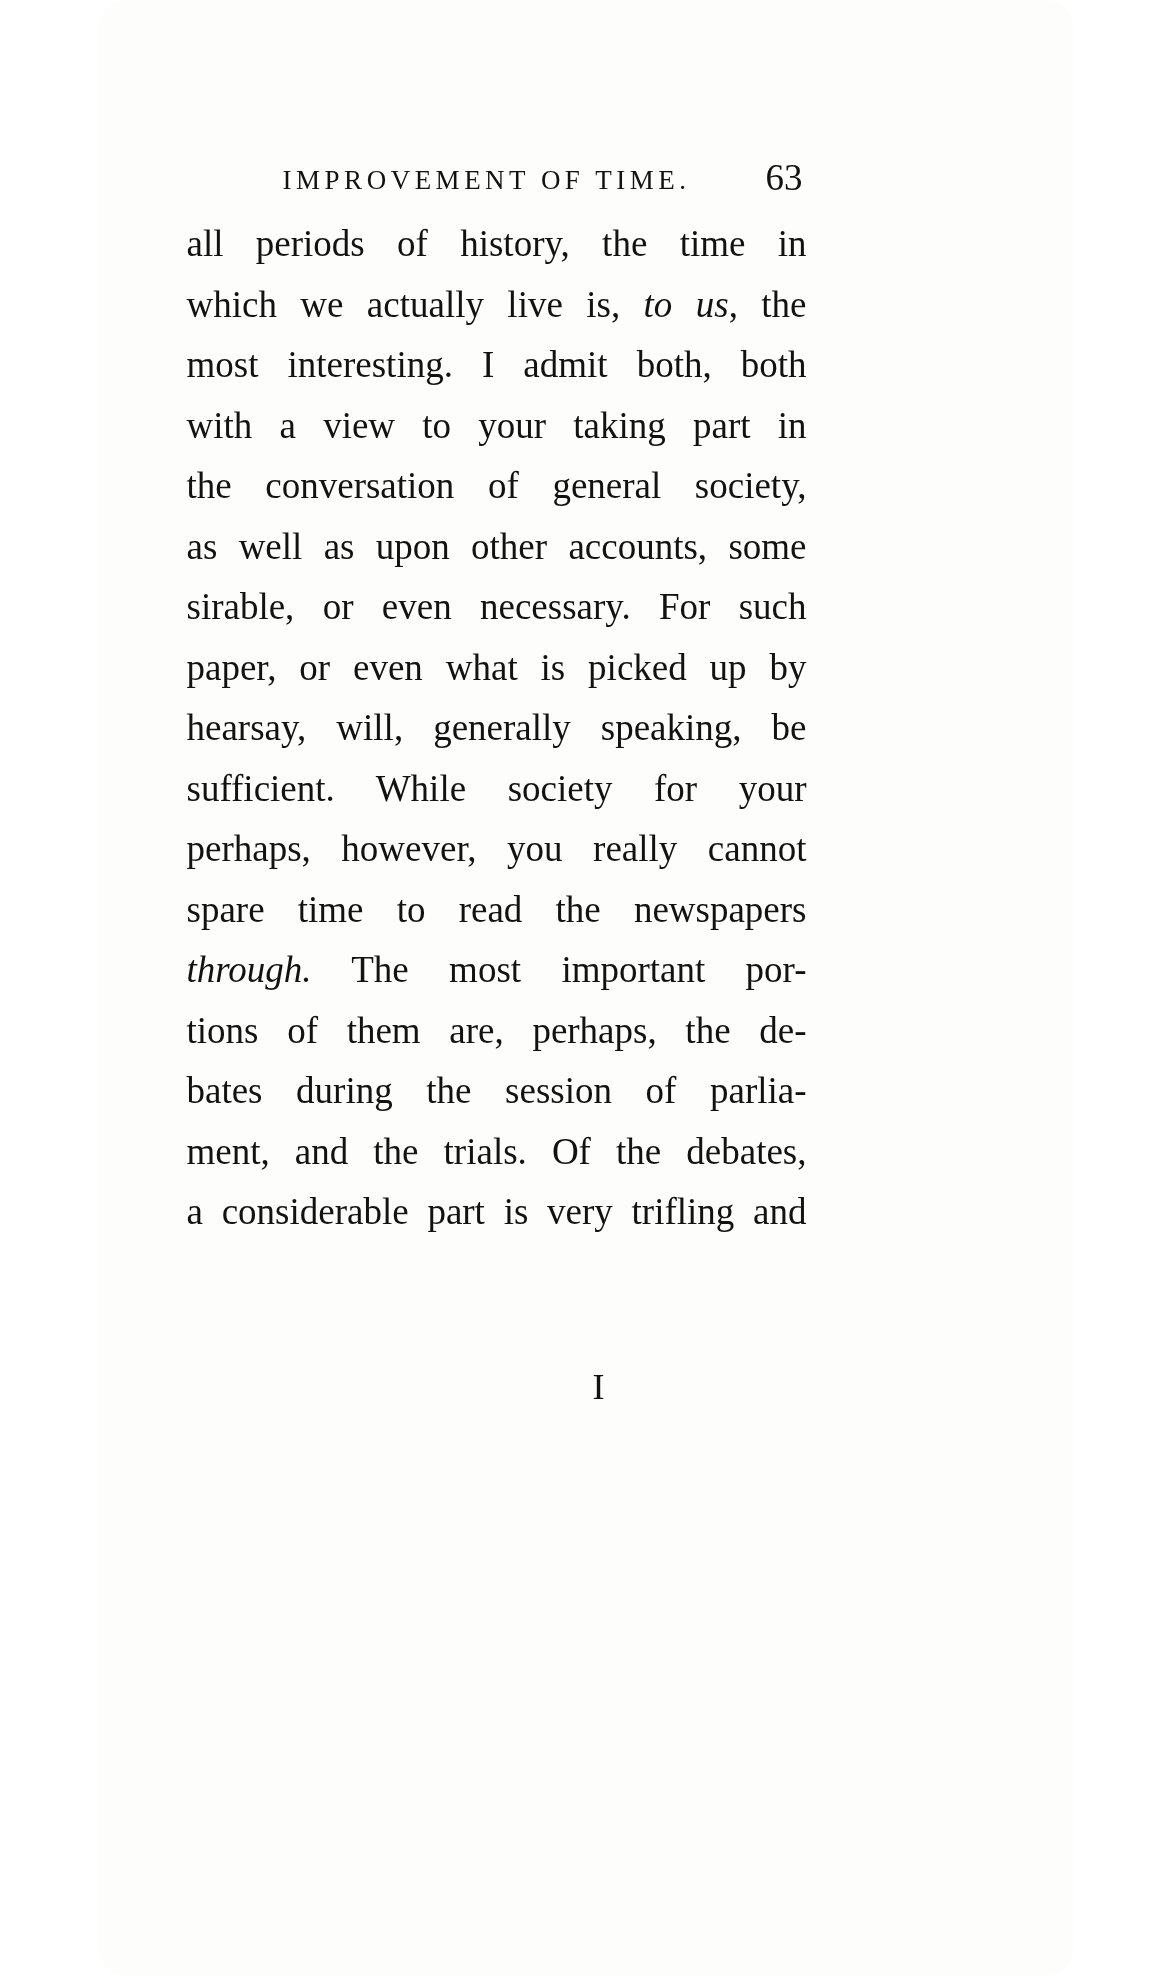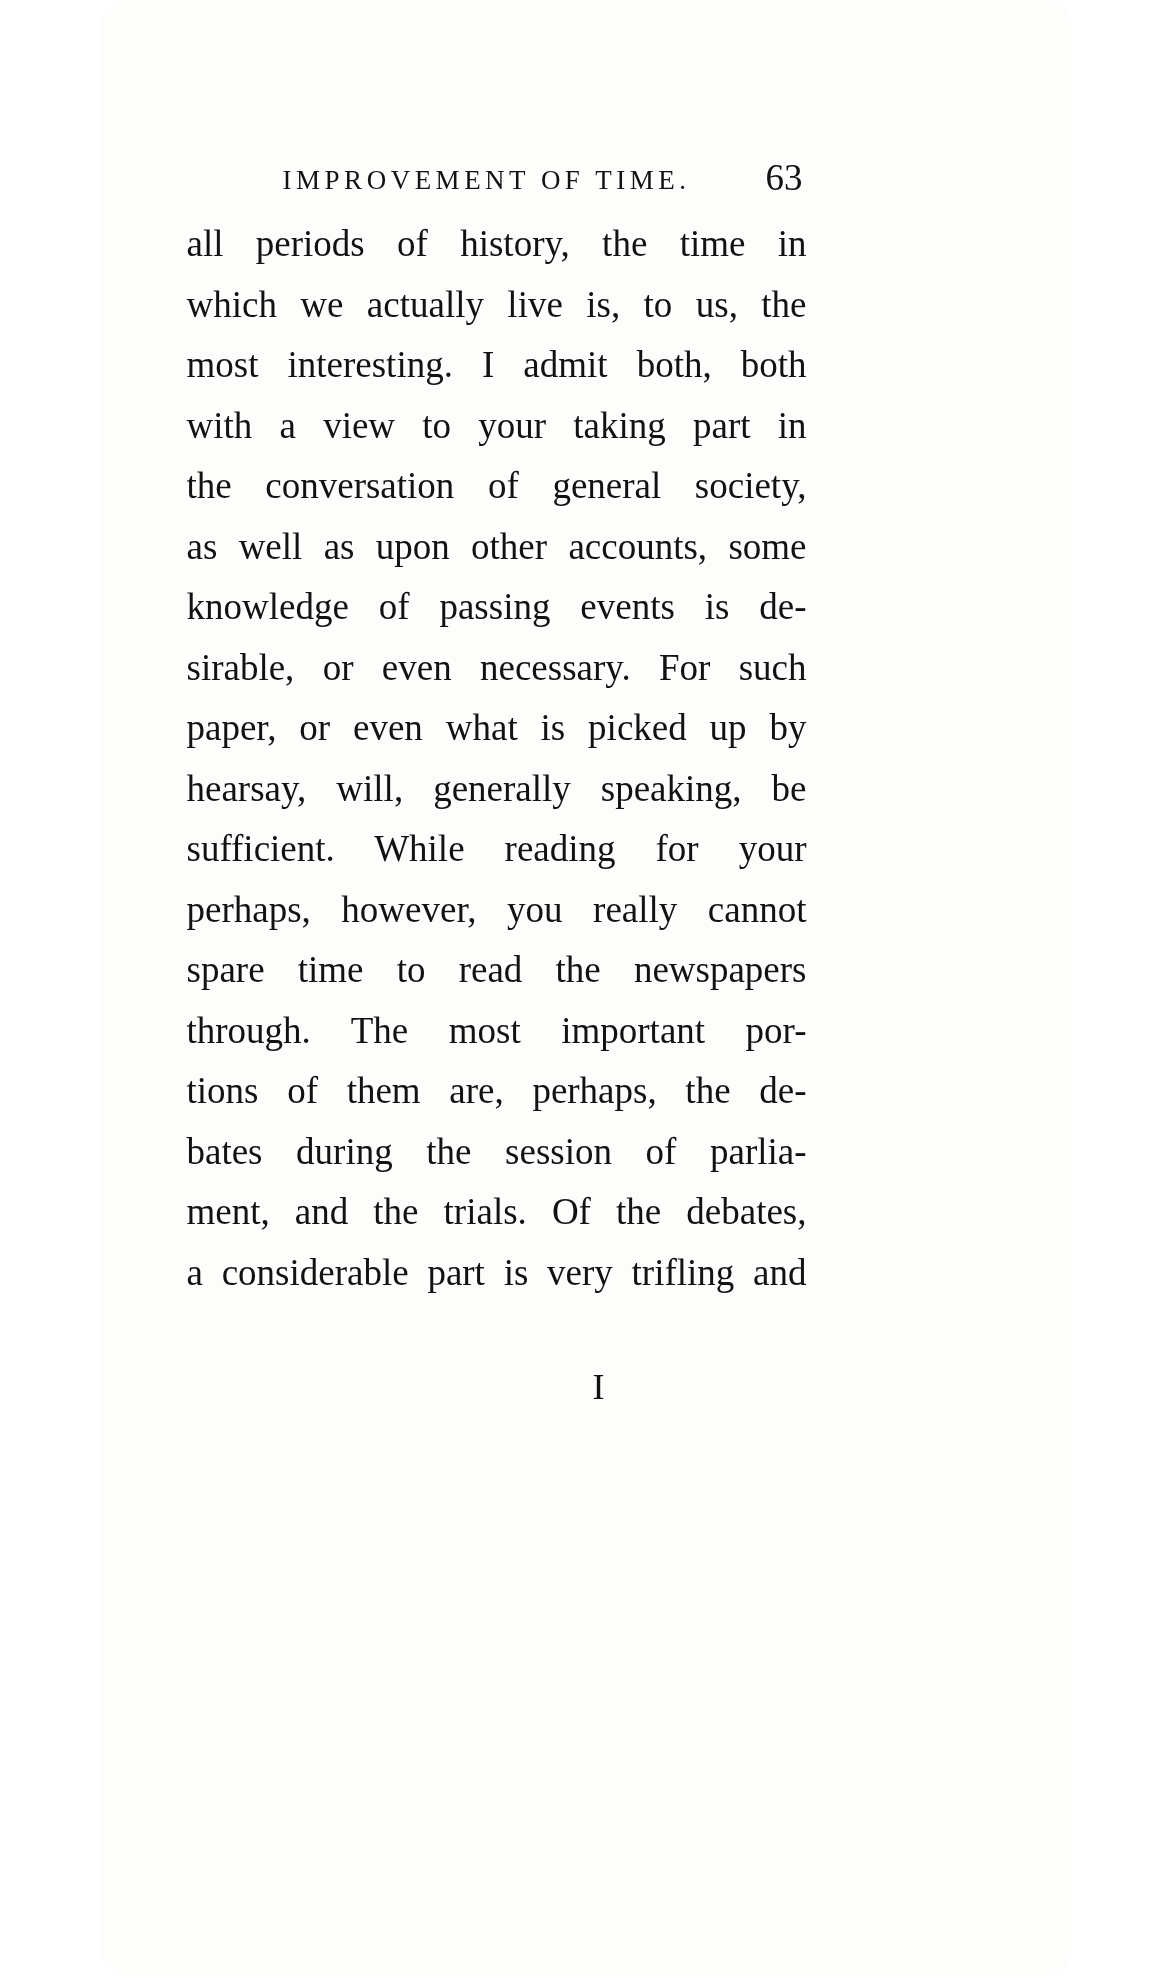--- a/index.html
+++ b/index.html
@@ -50,20 +50,21 @@
     width: 620px;
     font-size: 37px;
     line-height: 60.5px;
   }
   .line {
     text-align: justify;
     text-align-last: justify;
     text-justify: inter-word;
   }
   .it {
+    font-style: italic;
     margin-top: 32px;
   }
   .signature {
     position: absolute;
     top: 1366px;
     left: 494px;
     font-size: 36px;
   }
 </style>
 </head>
@@ -75,25 +76,24 @@
     <div class="folio">63</div>
   </div>
 
   <div class="body-text">
       <div class="line"><span>all periods of history, the time in</span></div>
       <div class="line"><span>which we actually live is, </span><span class="it">to us</span><span>, the</span></div>
       <div class="line"><span>most interesting. I admit both, both</span></div>
       <div class="line"><span>with a view to your taking part in</span></div>
       <div class="line"><span>the conversation of general society,</span></div>
       <div class="line"><span>as well as upon other accounts, some</span></div>
-      <div class="line"><span>knowledge of passing events is de-</span></div>
       <div class="line"><span>sirable, or even necessary. For such</span></div>
       <div class="line"><span>paper, or even what is picked up by</span></div>
       <div class="line"><span>hearsay, will, generally speaking, be</span></div>
-      <div class="line"><span>sufficient. While reading for your</span></div>
+      <div class="line"><span>sufficient. While society for your</span></div>
       <div class="line"><span>perhaps, however, you really cannot</span></div>
       <div class="line"><span>spare time to read the newspapers</span></div>
       <div class="line"><span class="it">through.</span><span> The most important por-</span></div>
       <div class="line"><span>tions of them are, perhaps, the de-</span></div>
       <div class="line"><span>bates during the session of parlia-</span></div>
       <div class="line"><span>ment, and the trials. Of the debates,</span></div>
       <div class="line"><span>a considerable part is very trifling and</span></div>
     </div>
 
   <div class="signature">I</div>

